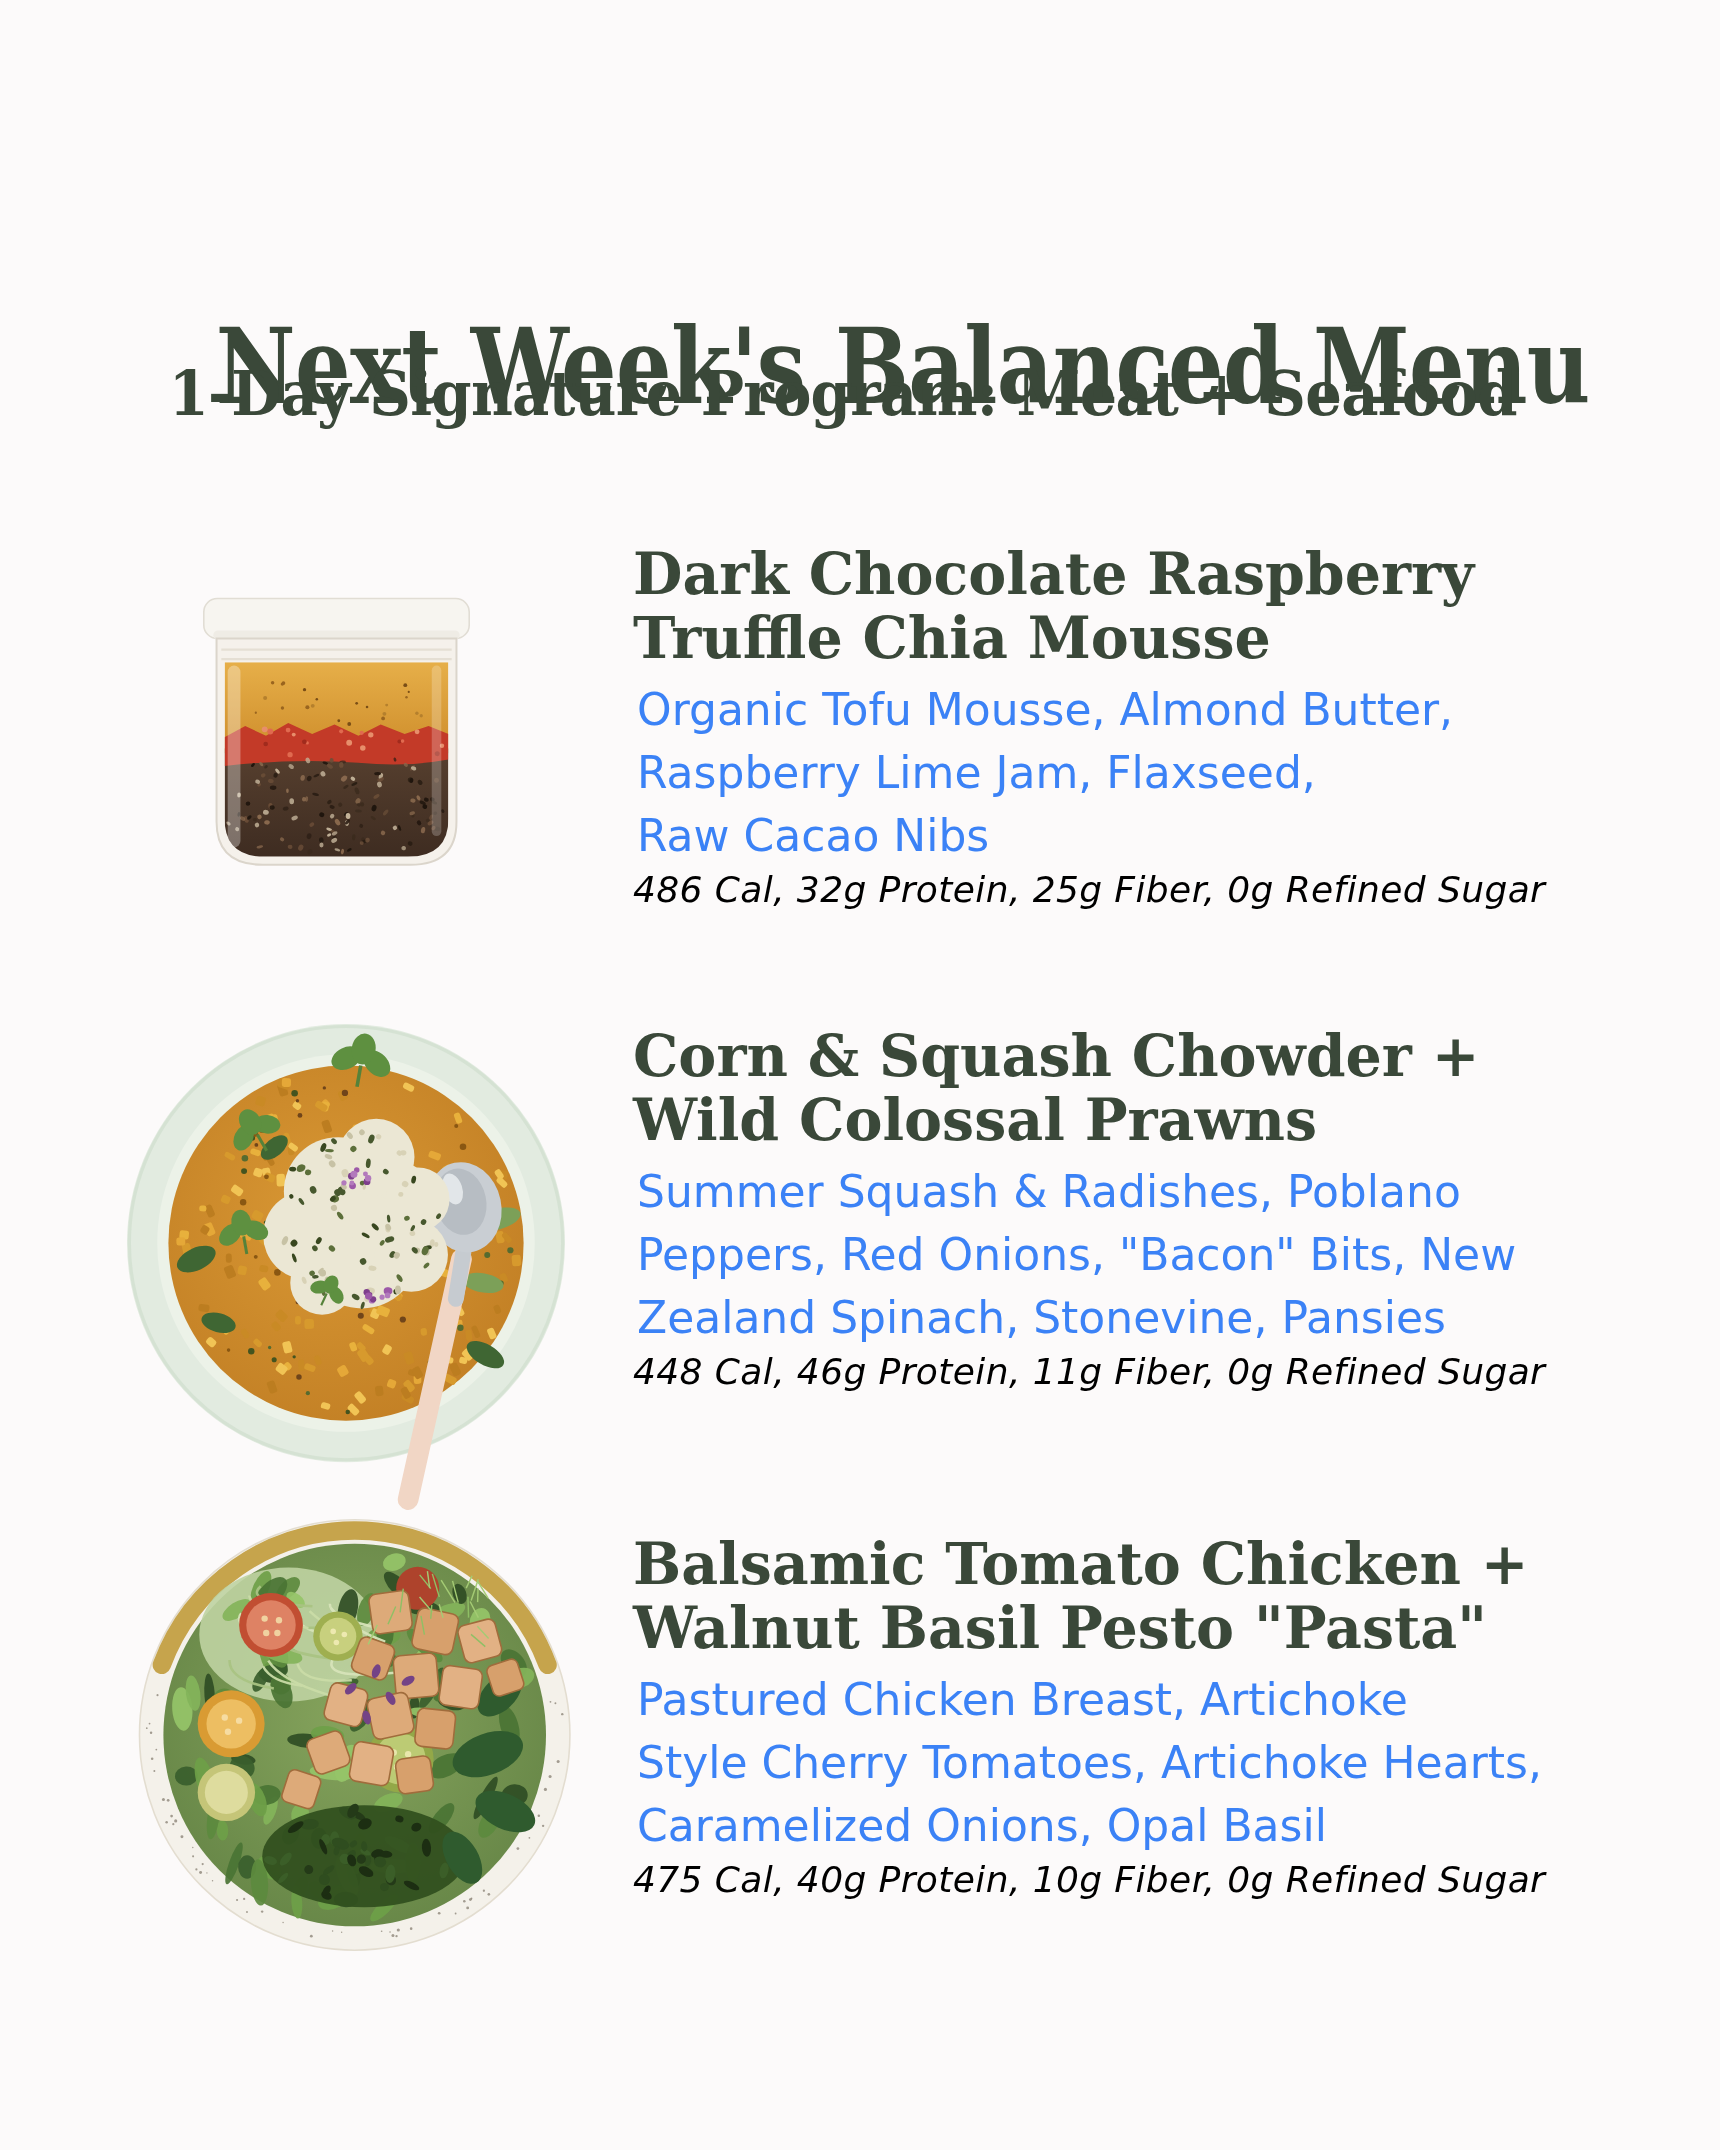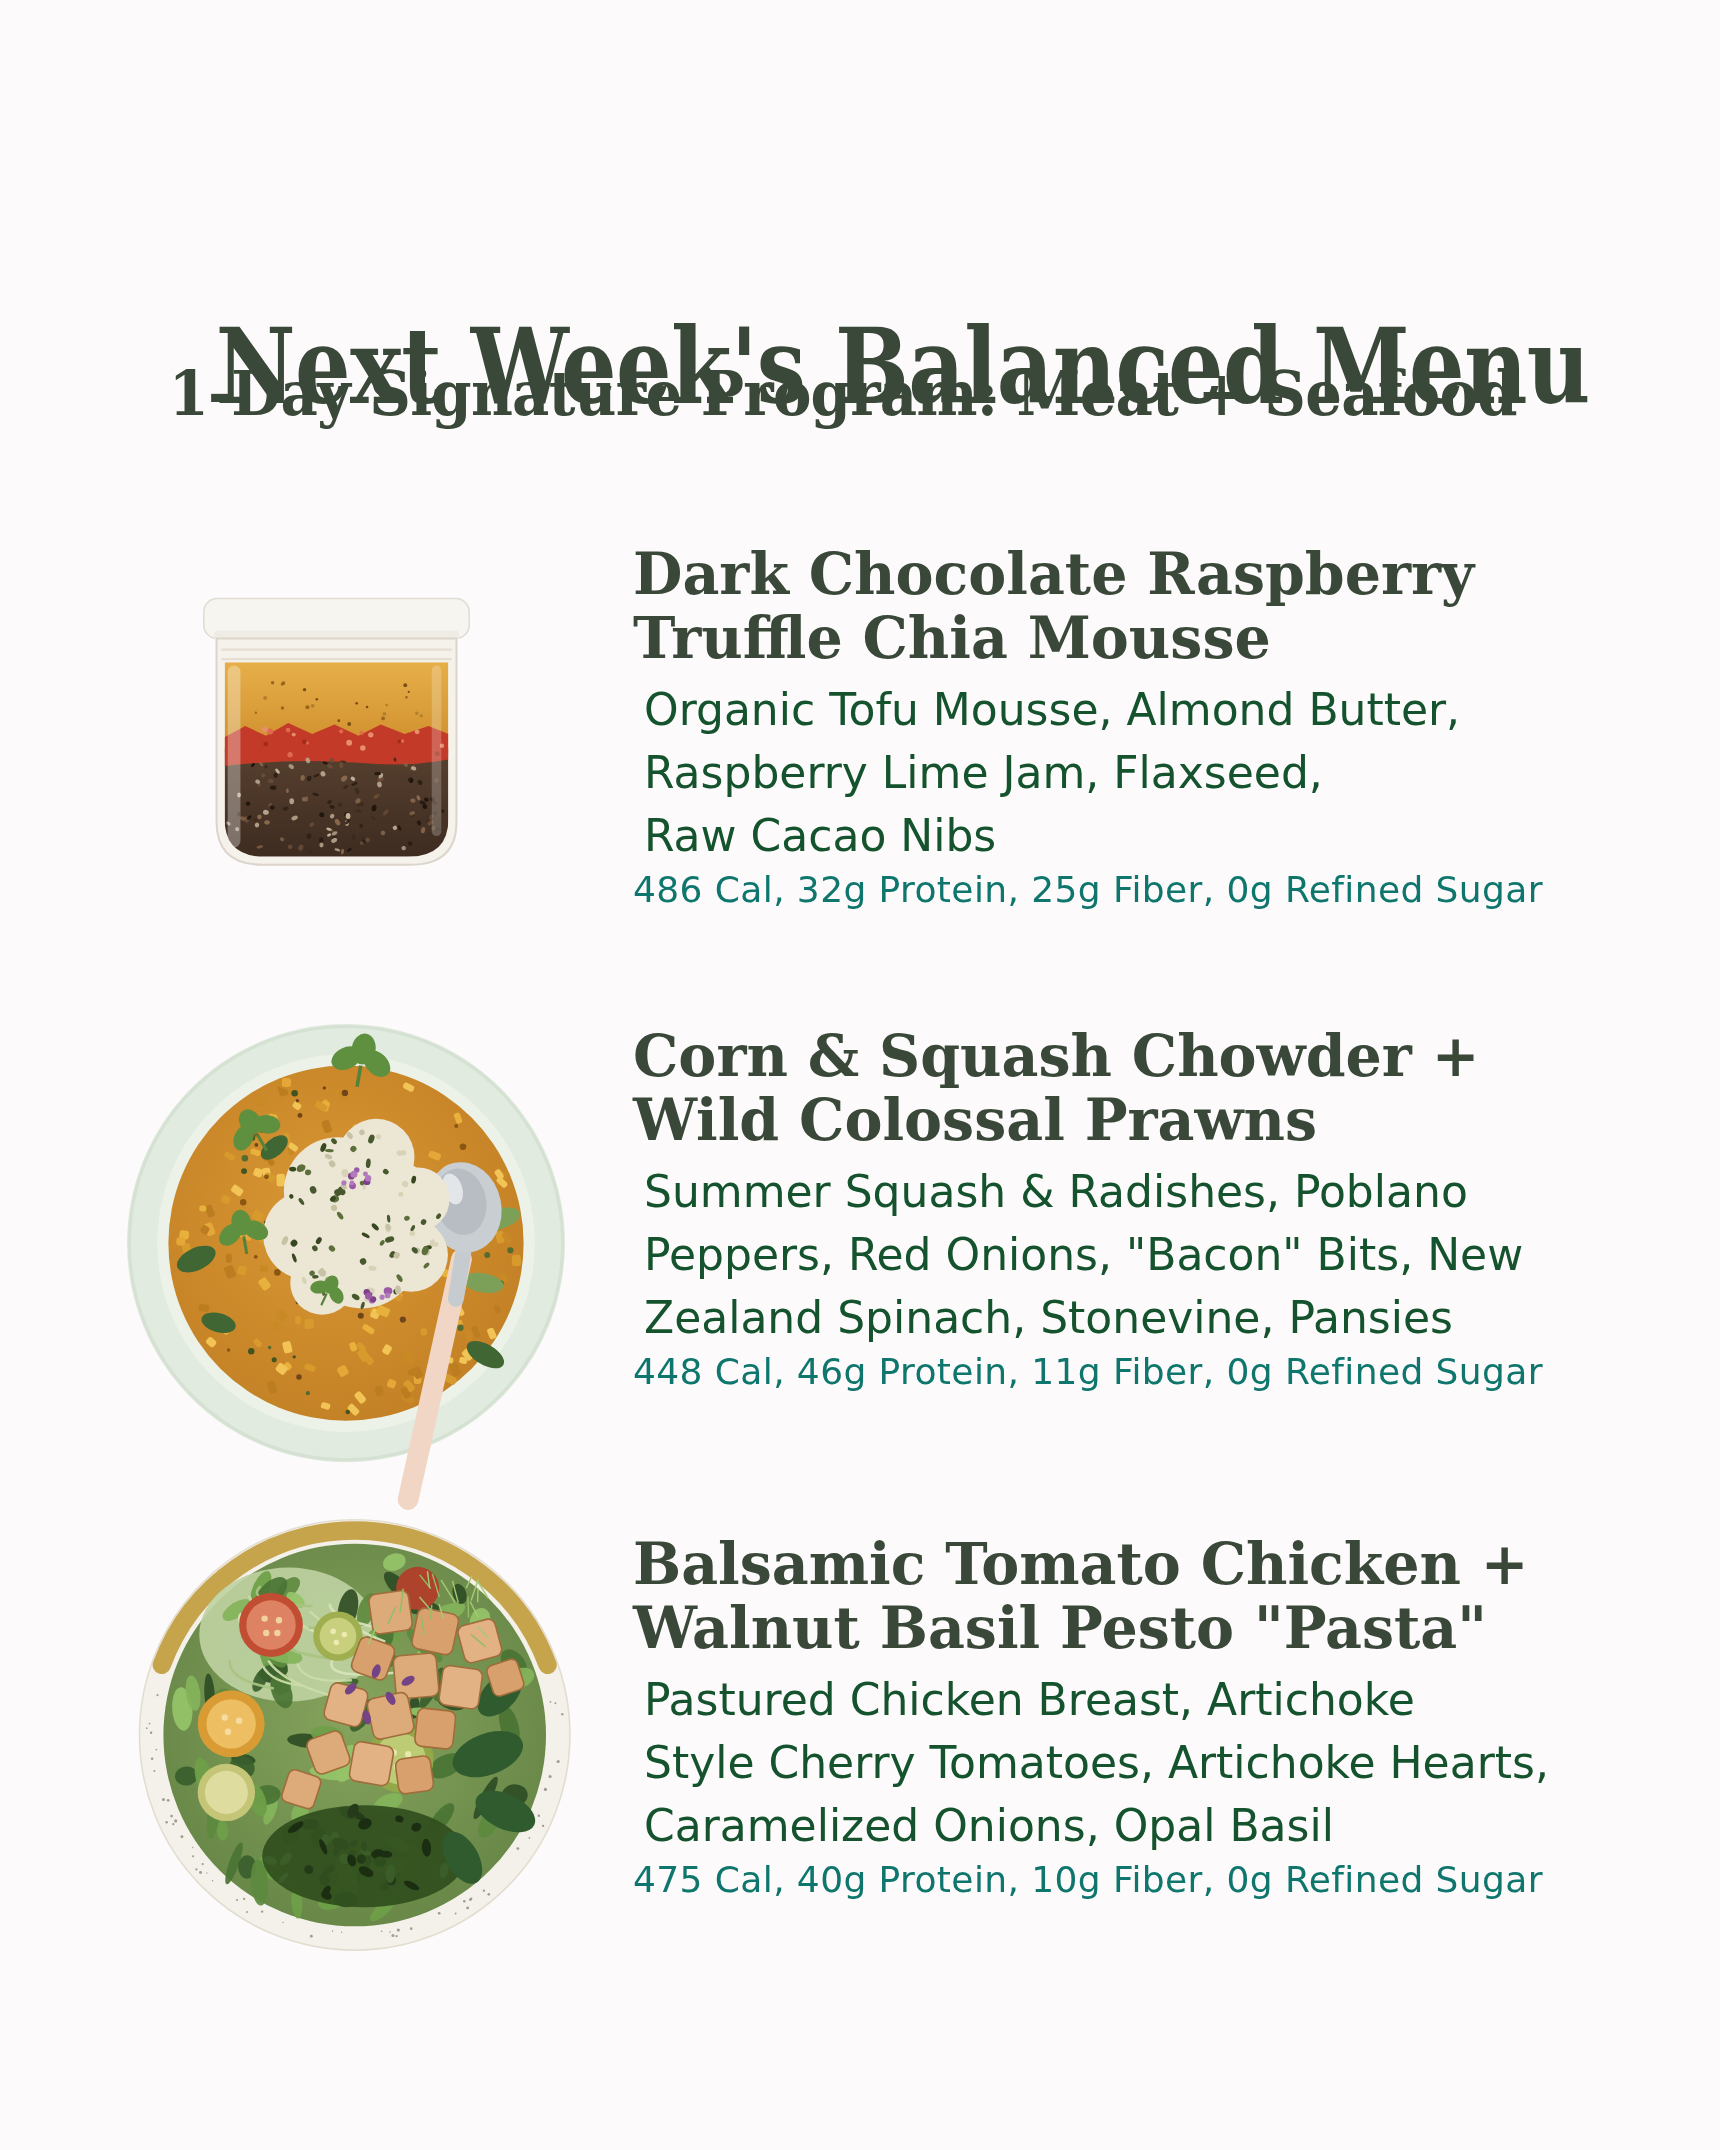--- a/index.html
+++ b/index.html
@@ -14,22 +14,22 @@
     font-weight:700;color:#3A4839;
   }
   .page-title{position:absolute;top:242px;left:0;width:1721px;text-align:right;font-size:104px;line-height:1.05;white-space:nowrap;}
   .page-title>span{display:inline-block;transform:scaleX(.84);transform-origin:50% 50%;letter-spacing:-0.8px;}
   .page-subtitle{position:absolute;top:357px;left:0;width:1686px;text-align:center;font-size:62px;line-height:1.2;white-space:nowrap;}
   .page-subtitle>span{display:inline-block;transform:scaleX(.93);transform-origin:50% 50%;letter-spacing:-0.8px;}
 
   .menu-photo{position:absolute;}
   .menu-text{position:absolute;left:633px;width:1059px;height:382px;}
   .item-title{position:absolute;top:-12px;left:0;font-size:57px;line-height:64px;white-space:nowrap;}
-  .item-desc{position:absolute;top:124px;left:11px;font-size:44px;line-height:63px;color:#14532d;white-space:nowrap;}
-  .item-nutrition{position:absolute;top:315px;left:0;font-size:36px;line-height:1.16;color:#0f766e;letter-spacing:0.4px;white-space:nowrap;}
+  .item-desc{position:absolute;top:124px;left:4px;font-size:44px;line-height:63px;color:#3b82f6;white-space:nowrap;}
+  .item-nutrition{position:absolute;top:315px;left:0;font-size:36px;line-height:1.16;color:#000000;letter-spacing:0.4px;white-space:nowrap;font-style:italic;}
 </style>
 </head>
 <body>
 
 <h1 class="page-title display">
   <span>Next Week's Balanced Menu</span>
 </h1>
 <div class="page-subtitle display">
   <span>1-Day Signature Program: Meat + Seafood</span>
 </div>

